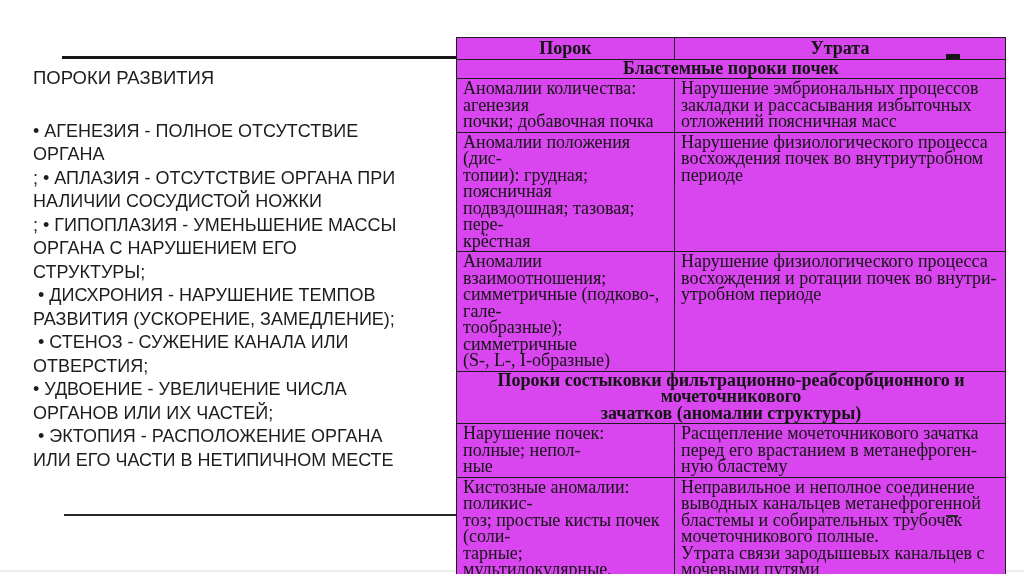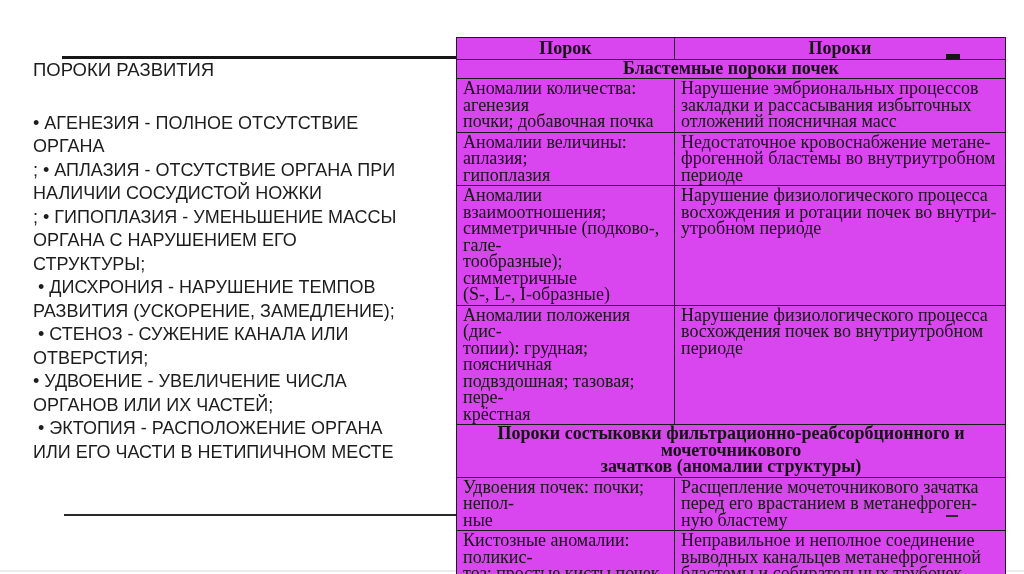--- a/index.html
+++ b/index.html
@@ -58,21 +58,21 @@
     top: 570px;
     width: 1024px;
     height: 2px;
     background: #ececec;
     z-index: 1;
   }
   
   .left-panel {
     position: absolute;
     left: 33px;
-    top: 58px;
+    top: 66px;
     width: 430px;
     color: #1d1d1d;
     z-index: 2;
   }
   .left-title {
     font-size: 18.5px;
     line-height: 23.5px;
     white-space: pre-wrap;
   }
   .left-body {
@@ -153,65 +153,58 @@
 
   <div class="table-wrap">
     <table class="tbl">
       <colgroup>
         <col class="col-defect">
         <col class="col-cause">
       </colgroup>
       <thead>
         <tr>
           <th>Порок</th>
-          <th>Пороки</th>
+          <th>Утрата</th>
         </tr>
       </thead>
       <tbody>
         <tr>
           <td class="section-title" colspan="2">Бластемные пороки почек</td>
         </tr>
         <tr>
           <td>Аномалии количества: агенезия
 почки; добавочная почка</td>
           <td>Нарушение эмбриональных процессов
 закладки и рассасывания избыточных
 отложений поясничная масс</td>
         </tr>
         <tr>
-          <td>Аномалии величины: аплазия;
-гипоплазия</td>
-          <td>Недостаточное кровоснабжение метане-
-фрогенной бластемы во внутриутробном
+          <td>Аномалии положения (дис-
+топии): грудная; поясничная
+подвздошная; тазовая; пере-
+крёстная</td>
+          <td>Нарушение физиологического процесса
+восхождения почек во внутриутробном
 периоде</td>
         </tr>
         <tr>
           <td>Аномалии взаимоотношения;
 симметричные (подково-, гале-
 тообразные); симметричные
 (S-, L-, I-образные)</td>
           <td>Нарушение физиологического процесса
 восхождения и ротации почек во внутри-
 утробном периоде</td>
         </tr>
         <tr>
-          <td>Аномалии положения (дис-
-топии): грудная; поясничная
-подвздошная; тазовая; пере-
-крёстная</td>
-          <td>Нарушение физиологического процесса
-восхождения почек во внутриутробном
-периоде</td>
-        </tr>
-        <tr>
           <td class="section-title" colspan="2">Пороки состыковки фильтрационно-реабсорбционного и мочеточникового
 зачатков (аномалии структуры)</td>
         </tr>
         <tr>
-          <td>Удвоения почек: почки; непол-
+          <td>Нарушение почек: полные; непол-
 ные</td>
           <td>Расщепление мочеточникового зачатка
 перед его врастанием в метанефроген-
 ную бластему</td>
         </tr>
         <tr>
           <td>Кистозные аномалии: поликис-
 тоз; простые кисты почек (соли-
 тарные; мультилокулярные,
 дермоидные); губчатая почка</td>

